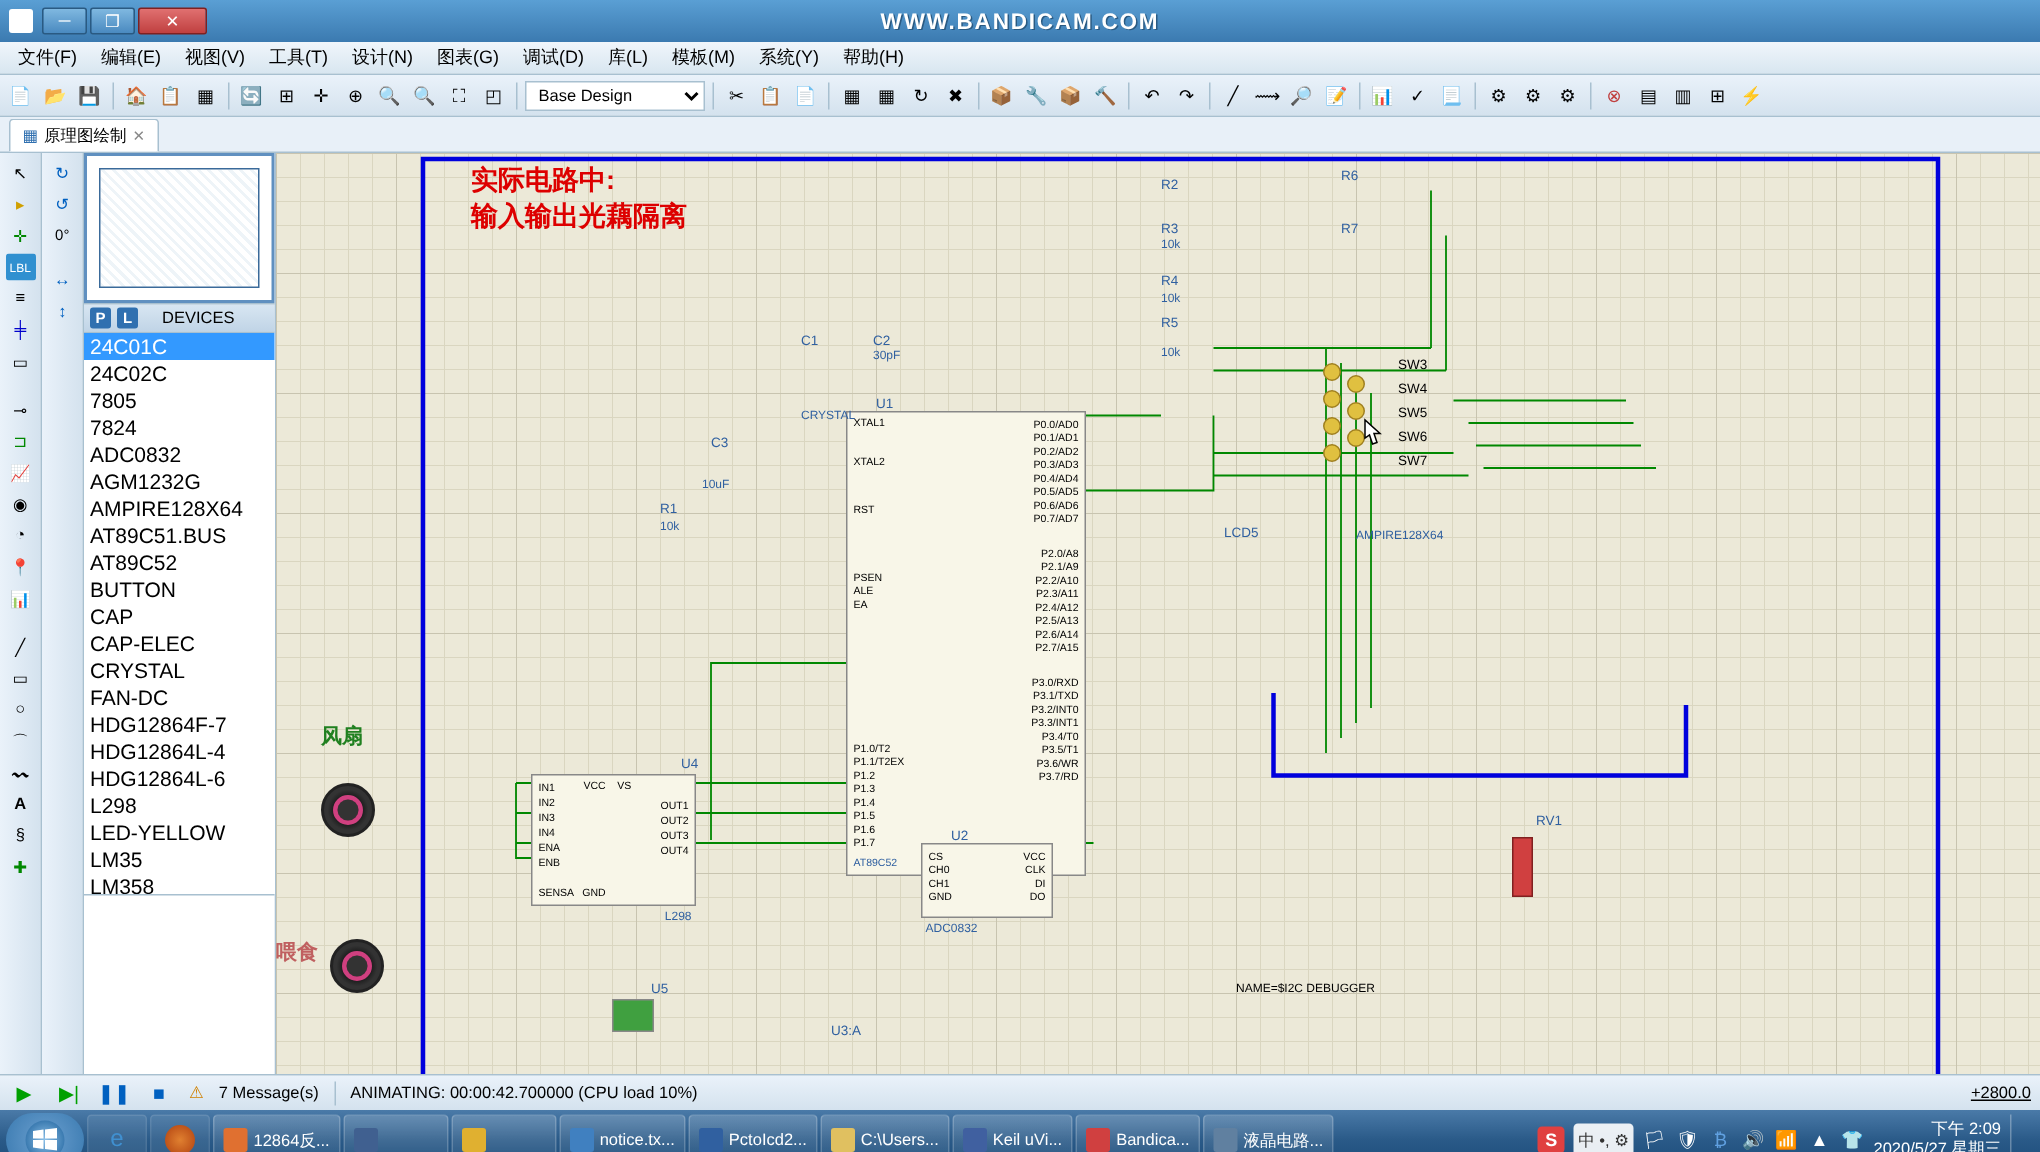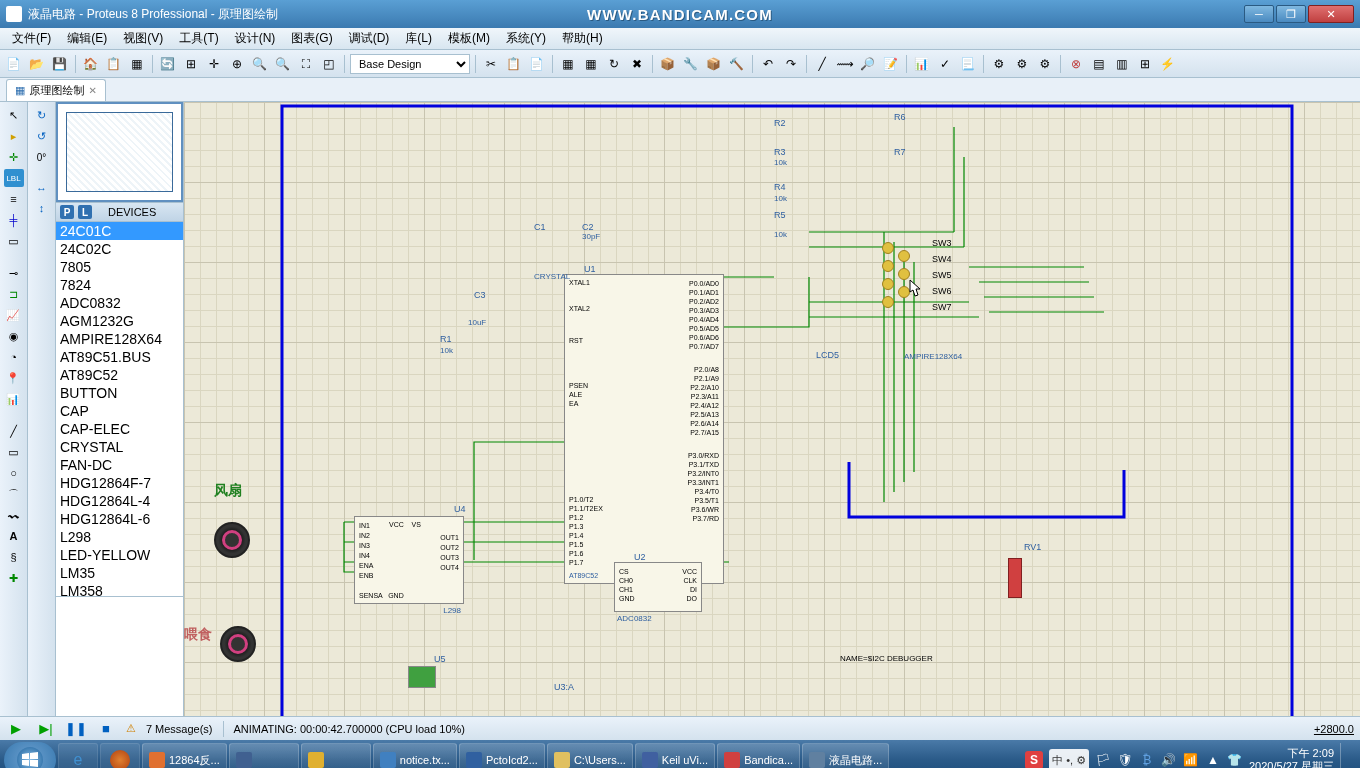--- a/index.html
+++ b/index.html
@@ -94,21 +94,20 @@
 .trayicon { width: 16px; height: 16px; display: flex; align-items: center; justify-content: center; font-size: 12px; }
 .imebar { display: flex; align-items: center; gap: 2px; background: rgba(255,255,255,0.9); color: #333; border-radius: 3px; padding: 1px 3px; height: 22px; }
 .imebar span { font-size: 11px; }
 .imes { width: 18px; height: 18px; background: #e04040; color: #fff; border-radius: 3px; display: flex; align-items: center; justify-content: center; font-weight: bold; font-size: 12px; }
 </style>
 </head>
 <body>
 
 <div class="titlebar">
   <div class="icon"></div>
-  <div class="title">液晶电路 - Proteus 8 Professional - 原理图绘制</div>
   <div class="watermark">WWW.BANDICAM.COM</div>
   <div class="winbtns">
     <div class="winbtn min">─</div>
     <div class="winbtn max">❐</div>
     <div class="winbtn close">✕</div>
   </div>
 </div>
 
 <div class="menubar">
   <span>文件(F)</span>
@@ -273,20 +272,23 @@
         <rect x="98" y="4" width="1010" height="620" class="wire-b" stroke-width="2" fill="none"></rect>
 
         <path class="wire-g" d="M 160 420 L 160 470 L 180 470 M 160 420 L 530 420 M 160 440 L 540 440 M 160 460 L 545 460 M 530 175 L 590 175 M 530 175 L 530 225 L 625 225 L 625 175 M 420 230 L 420 340 L 290 340 L 290 458"></path>
         <path class="wire-g" d="M 700 130 L 700 400 M 710 140 L 710 390 M 720 150 L 720 380 M 730 160 L 730 370"></path>
         <path class="wire-g" d="M 625 130 L 770 130 M 625 145 L 780 145 M 625 200 L 785 200 M 625 215 L 795 215"></path>
         <path class="wire-g" d="M 770 130 L 770 25 M 780 145 L 780 55 M 785 165 L 900 165 M 795 180 L 905 180 M 800 195 L 910 195 M 805 210 L 920 210"></path>
 
         <path class="wire-b" d="M 665 360 L 665 415 L 940 415 L 940 368"></path>
       </svg>
 
+      <div class="note" style="left:130px;top:6px">
+        <span>实际电路中:</span><br><span>输入输出光藕隔离</span>
+      </div>
 
       <div class="comp-label" style="left:30px;top:380px">风扇</div>
       <div class="fan" style="left:30px;top:420px"></div>
 
       <div class="comp-label" style="left:0px;top:524px;color:#c06060">喂食</div>
       <div class="fan" style="left:36px;top:524px"></div>
 
       <div class="res-label" style="left:400px;top:162px">U1</div>
       <div class="chip" style="left:380px;top:172px;width:160px;height:310px">
         <div style="position:absolute;left:4px;top:4px;font-size:7px">XTAL1</div>
@@ -354,21 +356,21 @@
       <div class="sw-label" style="left:748px;top:168px">SW5</div>
       <div class="sw-label" style="left:748px;top:184px">SW6</div>
       <div class="sw-label" style="left:748px;top:200px">SW7</div>
 
       <div class="res-label" style="left:632px;top:248px">LCD5</div>
       <div class="res-label" style="left:720px;top:250px;font-size:8px">AMPIRE128X64</div>
 
       <div class="res-label" style="left:840px;top:440px">RV1</div>
       <div style="position:absolute;left:824px;top:456px;width:14px;height:40px;background:#d04040;border:1px solid #802020"></div>
 
-      <div class="sw-label" style="left:656px;top:552px;font-size:8px">NAME=$I2C DEBUGGER</div>
+      <div class="sw-label" style="left:640px;top:552px;font-size:8px">NAME=$I2C DEBUGGER</div>
 
       <svg class="cursor-hand" style="left:720px;top:176px" viewBox="0 0 20 24">
         <path d="M 6 2 L 6 14 L 9 12 L 11 18 L 14 17 L 12 11 L 16 11 Z" fill="#fff" stroke="#000" stroke-width="1"></path>
       </svg>
 
     </div>
   </div>
 </div>
 
 <div class="statusbar">

